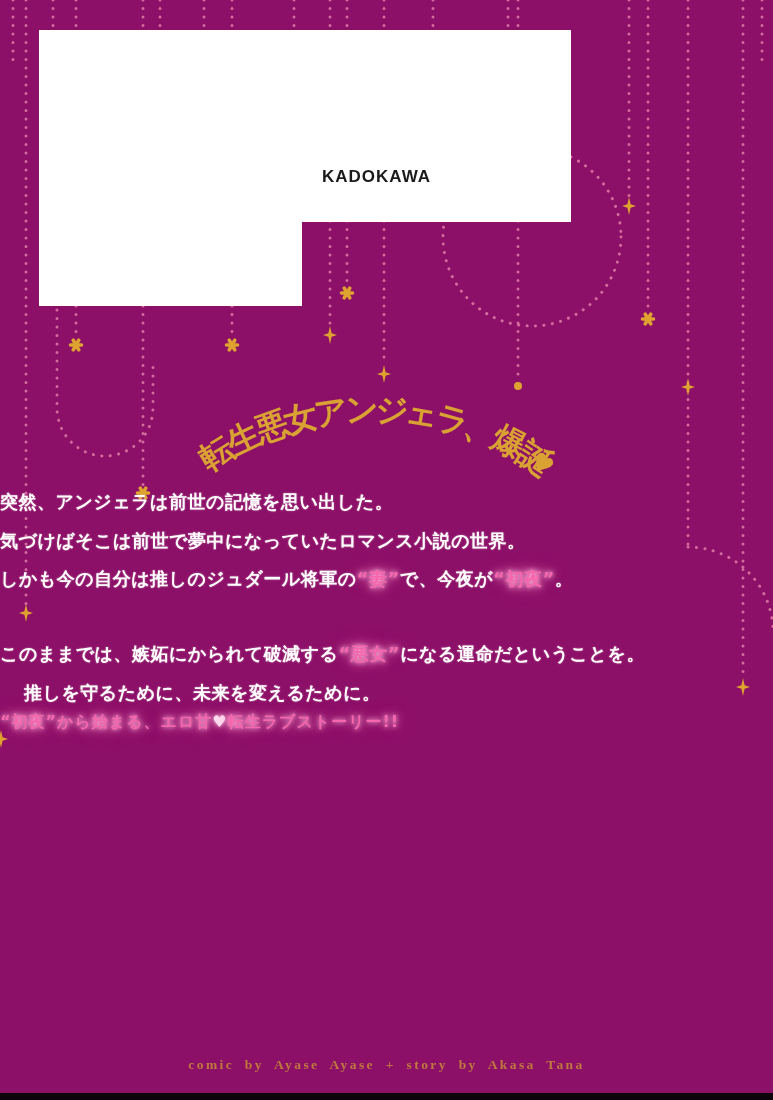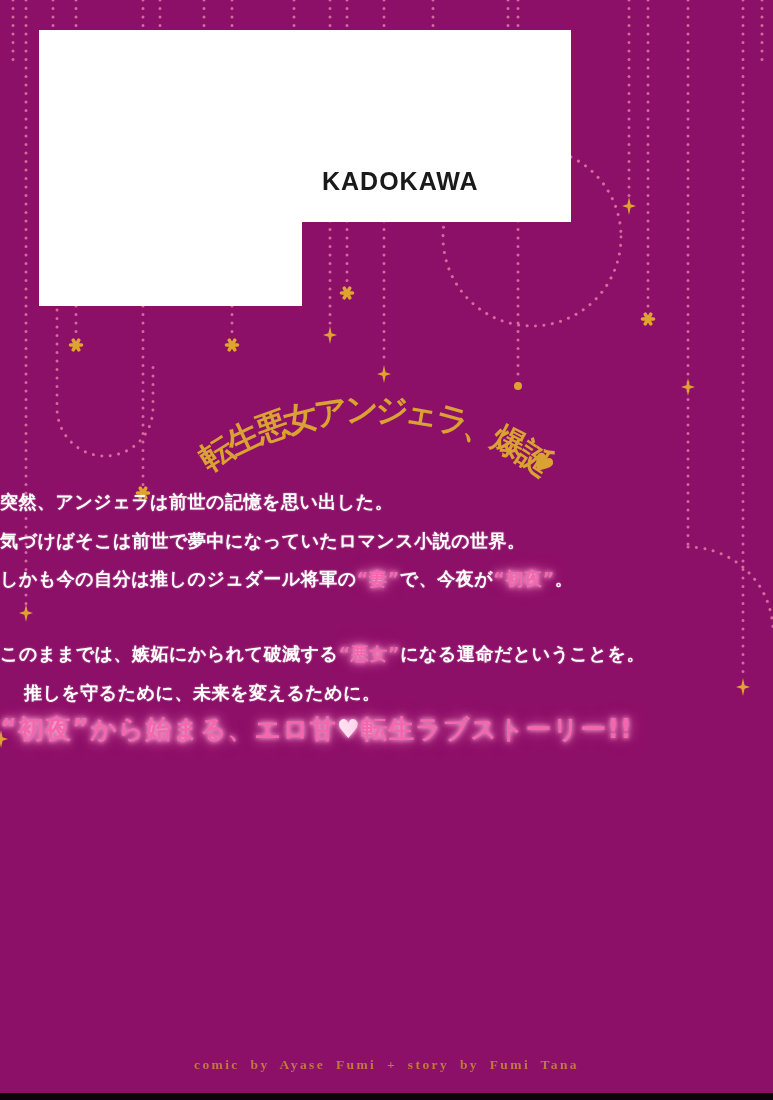--- a/index.html
+++ b/index.html
@@ -7,37 +7,37 @@
     position:relative;width:773px;height:1100px;overflow:hidden;
     background:#8d1068;
     font-family:"DejaVu Sans",sans-serif;
   }
   svg.decor{position:absolute;left:0;top:0;z-index:1;}
   .logo-box{position:absolute;z-index:2;background:#ffffff;}
   .logo-box.wide{left:39px;top:30px;width:532px;height:192px;}
   .logo-box.narrow{left:39px;top:221px;width:263px;height:85px;}
   .brand{
     position:absolute;z-index:3;left:322px;top:167px;
-    color:#1a1a1a;font-size:25px;font-weight:800;letter-spacing:1px;
+    color:#1a1a1a;font-size:17px;font-weight:800;letter-spacing:1px;
     font-family:"Liberation Sans","DejaVu Sans",sans-serif;
   }
   .arc-title{position:absolute;left:0;top:0;z-index:3;width:100%;height:100%;pointer-events:none;}
   .arc-title span{
     position:absolute;color:#d9a233;font-weight:bold;font-size:33px;
     transform-origin:center center;white-space:pre;
   }
   .arc-title span.hrt{font-size:25px;}
   .synopsis{position:absolute;left:0;top:0;z-index:3;width:100%;height:100%;pointer-events:none;}
   .syn-line{
     position:absolute;left:0;width:100%;text-align:left;
     color:#ffffff;font-size:18px;font-weight:bold;letter-spacing:0.5px;
     text-shadow:0 0 2px rgba(255,240,250,.45);
     white-space:nowrap;
   }
-  .syn-line.emph{font-size:26px;letter-spacing:1px;}
+  .syn-line.emph{font-size:16px;letter-spacing:1px;}
   .hl{
     color:#f566ae;
     text-shadow:0 0 5px rgba(255,200,228,.95),0 0 11px rgba(255,140,200,.8),0 0 18px rgba(255,110,185,.55);
   }
   .hl-heart{
     color:#ffdff0;
     text-shadow:0 0 5px rgba(255,200,228,.95),0 0 11px rgba(255,140,200,.8);
   }
   .credit{
     position:absolute;z-index:3;left:0;top:1057px;width:100%;text-align:center;
@@ -113,17 +113,17 @@
 
   <div class="synopsis" id="synopsis">
       <div class="syn-line" style="top: 490px;"><span class="">突然、アンジェラは前世の記憶を思い出した。</span></div>
       <div class="syn-line" style="top: 529px;"><span class="">気づけばそこは前世で夢中になっていたロマンス小説の世界。</span></div>
       <div class="syn-line" style="top: 567px;"><span class="">しかも今の自分は推しのジュダール将軍の</span><span class="hl">“妻”</span><span class="">で、今夜が</span><span class="hl">“初夜”</span><span class="">。</span></div>
       <div class="syn-line" style="top: 642px;"><span class="">このままでは、嫉妬にかられて破滅する</span><span class="hl">“悪女”</span><span class="">になる運命だということを。</span></div>
       <div class="syn-line" style="top: 681px; margin-left: 24px;"><span class="">推しを守るために、未来を変えるために。</span></div>
       <div class="syn-line emph" style="top: 712px;"><span class="hl">“初夜”から始まる、エロ甘</span><span class="hl-heart">♥</span><span class="hl">転生ラブストーリー!!</span></div>
     </div>
 
-  <div class="credit">comic by Ayase Fumi + story by Fumi Tana</div>
+  <div class="credit">comic by Ayase Ayase + story by Akasa Tana</div>
 
   <div class="bottom-bar"></div>
 
 </div>
 
 </body></html>

